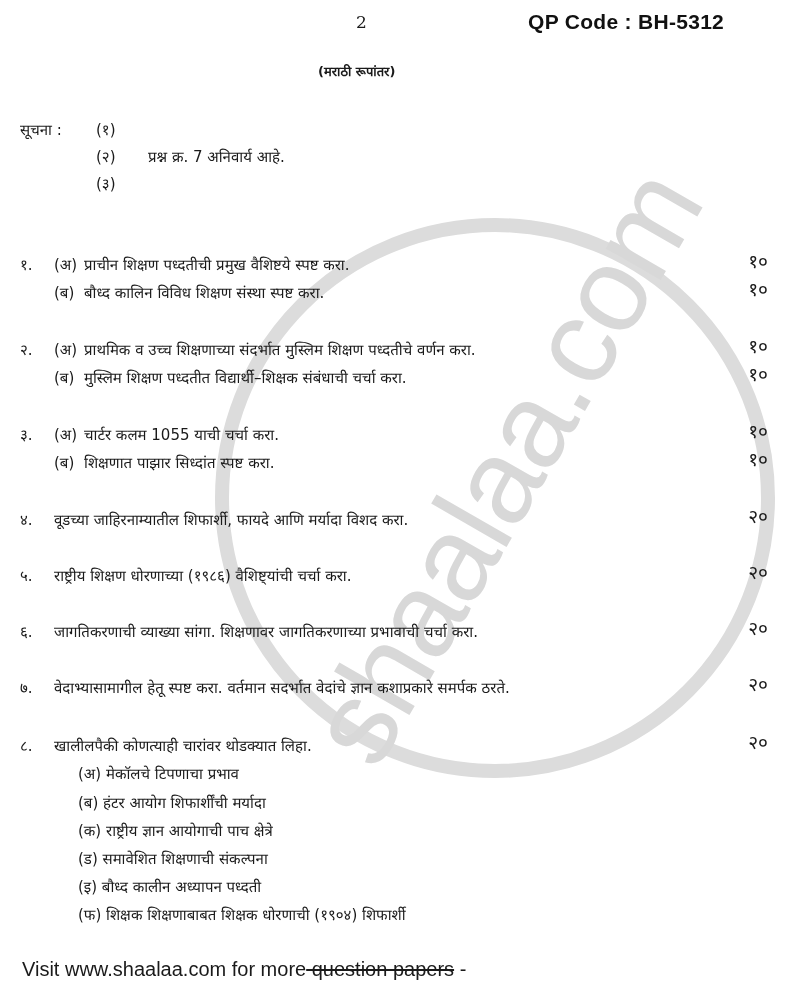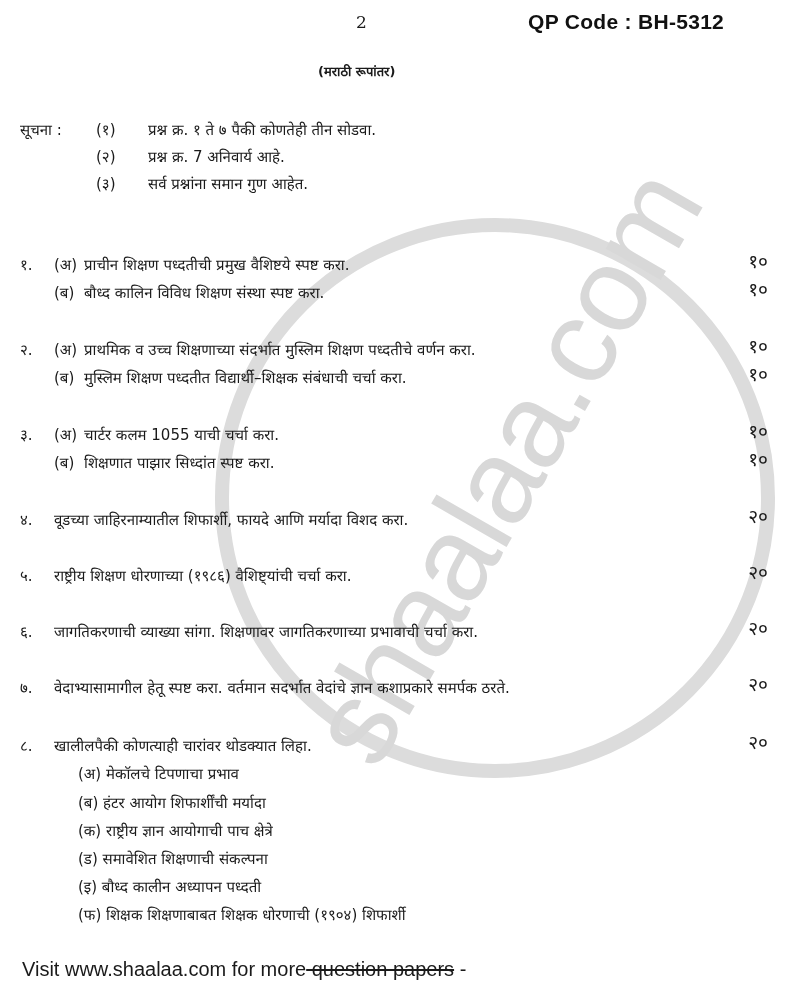--- a/index.html
+++ b/index.html
@@ -56,31 +56,29 @@
 <div class="watermark-text">shaalaa.com</div>
 
 <div class="layer page-number">2</div>
 <div class="layer qp-code">QP Code : BH-5312</div>
 <div class="layer subtitle">(मराठी रूपांतर)</div>
 
 <div class="layer instructions">
   <div class="instr-row">
     <span class="instr-label">सूचना :</span>
     <span class="instr-num">(१)</span>
-    <span>प्रश्न क्र. १ ते ७ पैकी कोणतेही तीन सोडवा.</span>
   </div>
   <div class="instr-row">
     <span class="instr-label"></span>
     <span class="instr-num">(२)</span>
     <span>प्रश्न क्र. 7 अनिवार्य आहे.</span>
   </div>
   <div class="instr-row">
     <span class="instr-label"></span>
     <span class="instr-num">(३)</span>
-    <span>सर्व प्रश्नांना समान गुण आहेत.</span>
   </div>
 </div>
 
 <div class="layer questions">
   <div class="q-row" style="top:254px">
     <span class="q-num">१.</span>
     <span class="q-sub">(अ)</span>
     <span class="q-text">प्राचीन शिक्षण पध्दतीची प्रमुख वैशिष्टये स्पष्ट करा.</span>
     <span class="q-marks">१०</span>
   </div>

